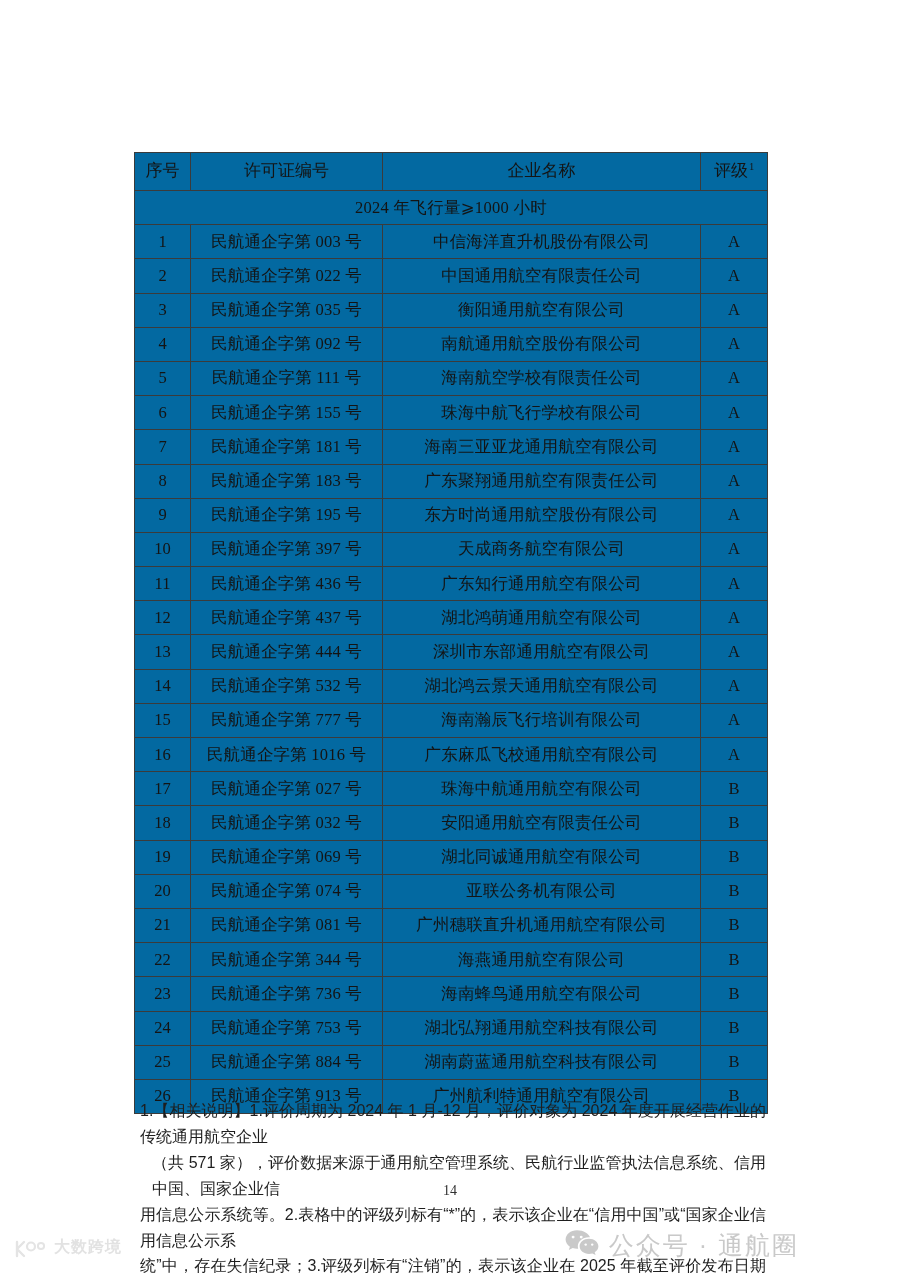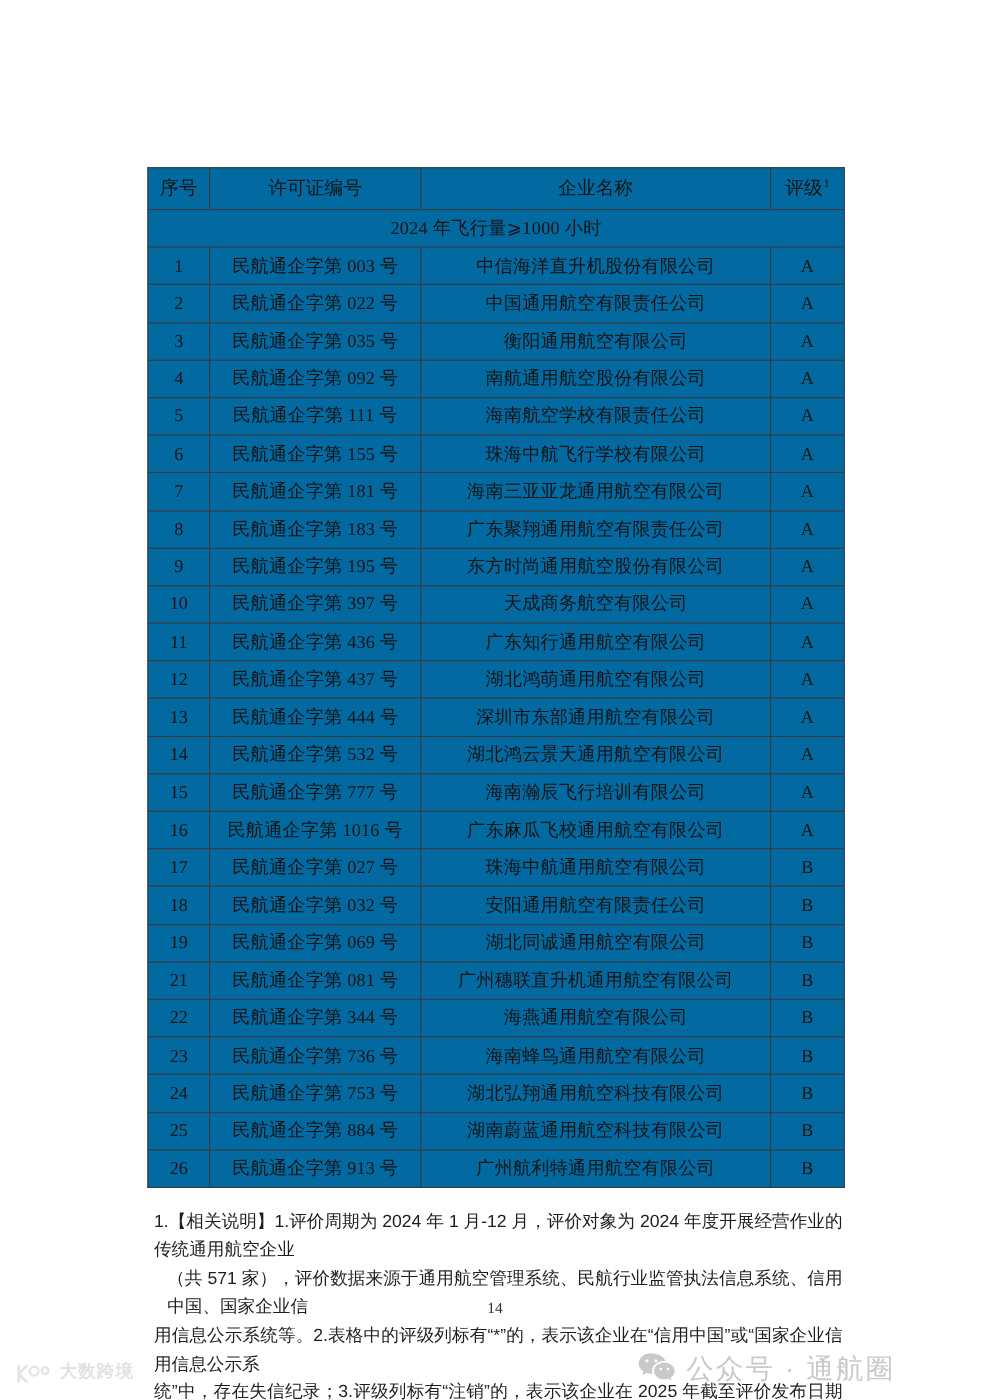--- a/index.html
+++ b/index.html
@@ -134,23 +134,24 @@
   .wm-left .wm-text {
     font-size: 16px;
     font-weight: bold;
     color: #e2e2e2;
     letter-spacing: 1px;
     font-family: "Liberation Sans", "DejaVu Sans", sans-serif;
   }
 
   .wm-right {
     position: absolute;
-    right: 86px;
+    right: 101px;
     top: 1228px;
     display: flex;
+    align-items: center;
     gap: 9px;
   }
   .wm-right .wm-text {
     font-size: 25px;
     color: #c9c9c9;
     letter-spacing: 2px;
     font-family: "Liberation Sans", "DejaVu Sans", sans-serif;
   }
   .wechat-icon { display: block; }
 </style>
@@ -288,20 +289,26 @@
             <td class="cell-name">安阳通用航空有限责任公司</td>
             <td class="cell-grade">B</td>
           </tr>
           <tr>
             <td class="cell-no">19</td>
             <td class="cell-lic">民航通企字第 069 号</td>
             <td class="cell-name">湖北同诚通用航空有限公司</td>
             <td class="cell-grade">B</td>
           </tr>
           <tr>
+            <td class="cell-no">20</td>
+            <td class="cell-lic">民航通企字第 074 号</td>
+            <td class="cell-name">亚联公务机有限公司</td>
+            <td class="cell-grade">B</td>
+          </tr>
+          <tr>
             <td class="cell-no">21</td>
             <td class="cell-lic">民航通企字第 081 号</td>
             <td class="cell-name">广州穗联直升机通用航空有限公司</td>
             <td class="cell-grade">B</td>
           </tr>
           <tr>
             <td class="cell-no">22</td>
             <td class="cell-lic">民航通企字第 344 号</td>
             <td class="cell-name">海燕通用航空有限公司</td>
             <td class="cell-grade">B</td>

